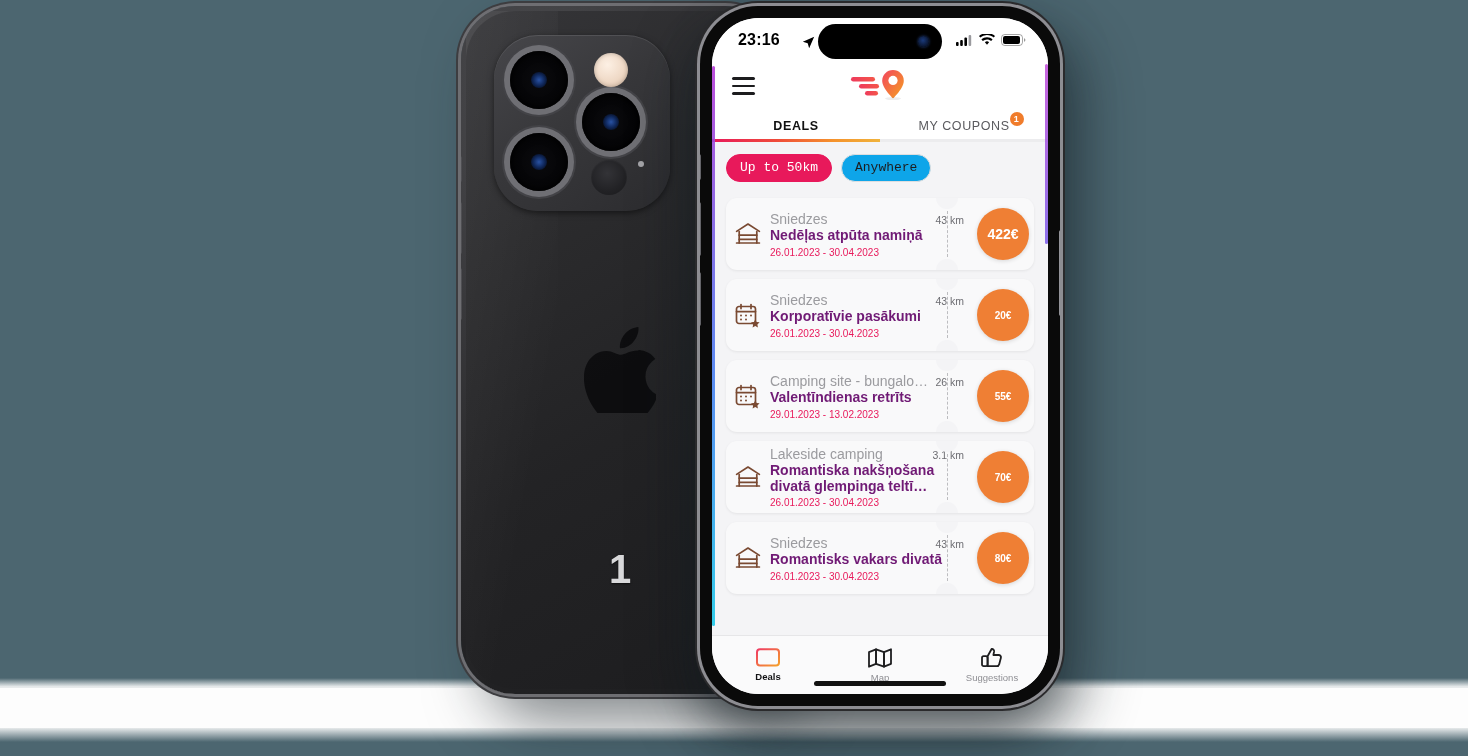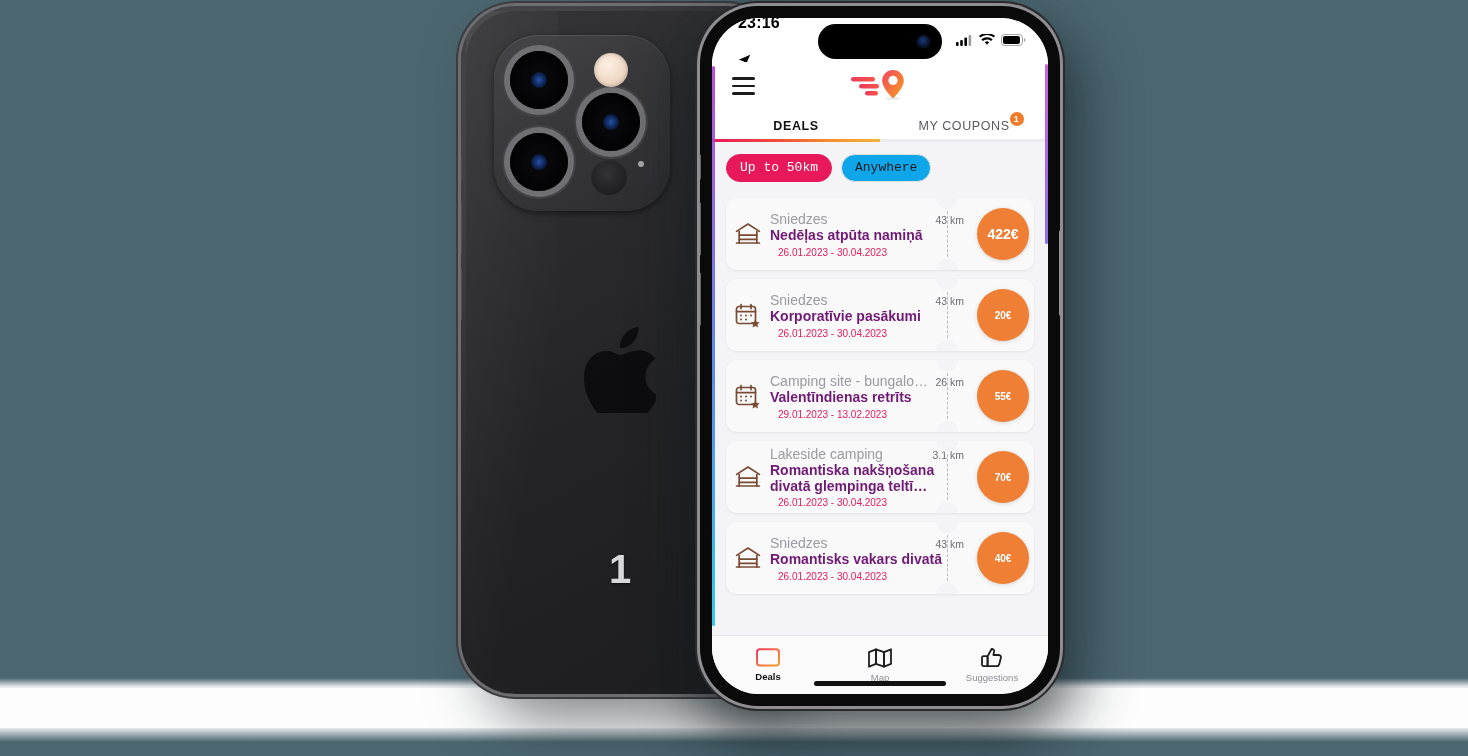--- a/index.html
+++ b/index.html
@@ -138,21 +138,21 @@
   .pf-pwr{right:-3px;top:224px;width:4px;height:86px;}
 
   
   .statusbar{
     position:relative;height:44px;flex:0 0 44px;background:#fff;
     display:flex;align-items:center;justify-content:space-between;
     padding:0 22px 0 26px;box-sizing:border-box;
   }
   .sb-time{
     font-size:16px;font-weight:700;color:#000;letter-spacing:.2px;
-    display:flex;align-items:flex-start;gap:22px;flex-direction:column;
+    display:flex;align-items:flex-end;gap:22px;
   }
   .sb-right{display:flex;align-items:center;gap:6px;}
   .island{
     position:absolute;left:50%;top:6px;transform:translateX(-50%);
     width:124px;height:35px;border-radius:20px;background:#000;
     display:flex;align-items:center;justify-content:flex-end;padding-right:13px;
     box-sizing:border-box;
   }
   .island .cam{
     width:11px;height:11px;border-radius:50%;
@@ -225,21 +225,21 @@
   .c-top{display:flex;align-items:baseline;gap:6px;}
   .c-venue{
     font-size:14px;color:#9b9b9f;white-space:nowrap;overflow:hidden;text-overflow:ellipsis;flex:1;
   }
   .c-dist{font-size:10.5px;color:#6d6d72;white-space:nowrap;}
   .c-title{
     font-size:14px;font-weight:700;color:#701a75;line-height:1.12;margin-top:1px;
     white-space:nowrap;overflow:hidden;text-overflow:ellipsis;
   }
   .c-title.two{white-space:normal;display:-webkit-box;-webkit-line-clamp:2;-webkit-box-orient:vertical;}
-  .c-dates{font-size:10px;color:#e8195b;margin-top:3px;margin-left:8px;}
+  .c-dates{font-size:10px;color:#e8195b;margin-top:3px;}
   .c-price{
     flex:0 0 62px;display:flex;align-items:center;justify-content:center;
   }
   .pricebubble{
     width:52px;height:52px;border-radius:50%;background:#ef7f34;
     color:#fff;font-size:10px;font-weight:600;
     display:flex;align-items:center;justify-content:center;
     box-shadow:0 1px 4px rgba(0,0,0,.14);
   }
   .pricebubble.small{font-size:14px;}
@@ -522,21 +522,21 @@
             </div>
             <div class="c-body">
               <div class="c-top">
                 <span class="c-venue">Sniedzes</span>
                 <span class="c-dist">43 km</span>
               </div>
               <div class="c-title">Romantisks vakars divatā</div>
               <div class="c-dates">26.01.2023 - 30.04.2023</div>
             </div>
             <div class="c-price">
-              <span class="pricebubble">40€</span>
+              <span class="pricebubble">80€</span>
             </div>
           </div>
 
         </div>
       </div>
 
       <div class="tabbar">
         <div class="tbitem active">
           <svg width="24" height="19" viewBox="0 0 24 19" fill="none">
             <defs>

